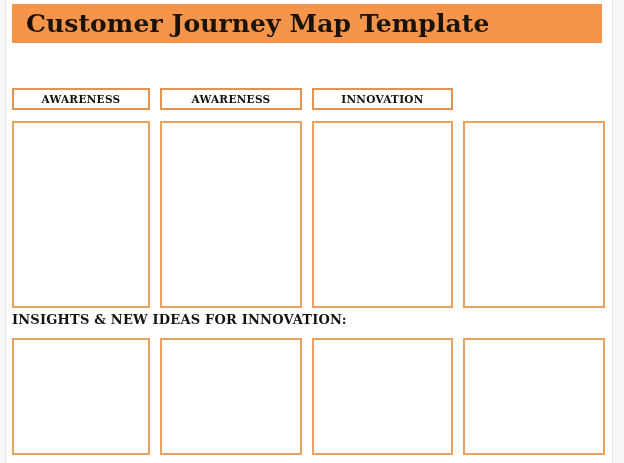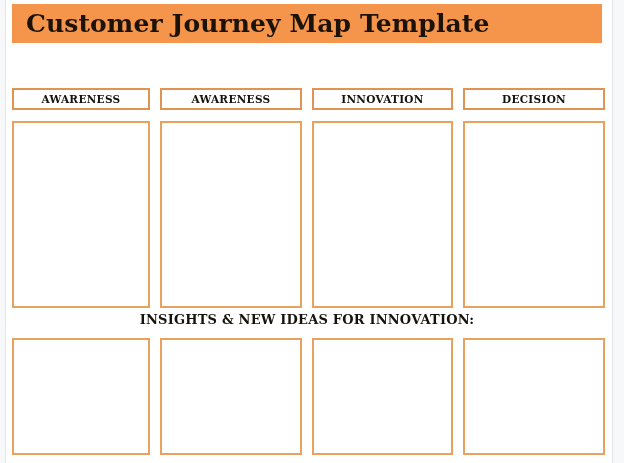--- a/index.html
+++ b/index.html
@@ -118,21 +118,20 @@
     border: 2px solid #e8a15f;
     background: #ffffff;
   }
 
   
   .insights {
     position: absolute;
     left: 6px;
     top: 313px;
     width: 590px;
-    text-align: center;
     font-family: "DejaVu Serif", serif;
     font-size: 13px;
     font-weight: 700;
     color: #17120c;
     letter-spacing: 0.2px;
     line-height: 1;
     white-space: nowrap;
   }
 
   
@@ -156,23 +155,20 @@
 
     <div class="col col-0 stage-label">
       <span>AWARENESS</span>
     </div>
     <div class="col col-1 stage-label">
       <span>AWARENESS</span>
     </div>
     <div class="col col-2 stage-label">
       <span>INNOVATION</span>
     </div>
-    <div class="col col-3 stage-label">
-      <span>DECISION</span>
-    </div>
 
     <div class="col col-0 box-row1"></div>
     <div class="col col-1 box-row1"></div>
     <div class="col col-2 box-row1"></div>
     <div class="col col-3 box-row1"></div>
 
     <div class="insights">INSIGHTS &amp; NEW IDEAS FOR INNOVATION:</div>
 
     <div class="col col-0 box-row2"></div>
     <div class="col col-1 box-row2"></div>

